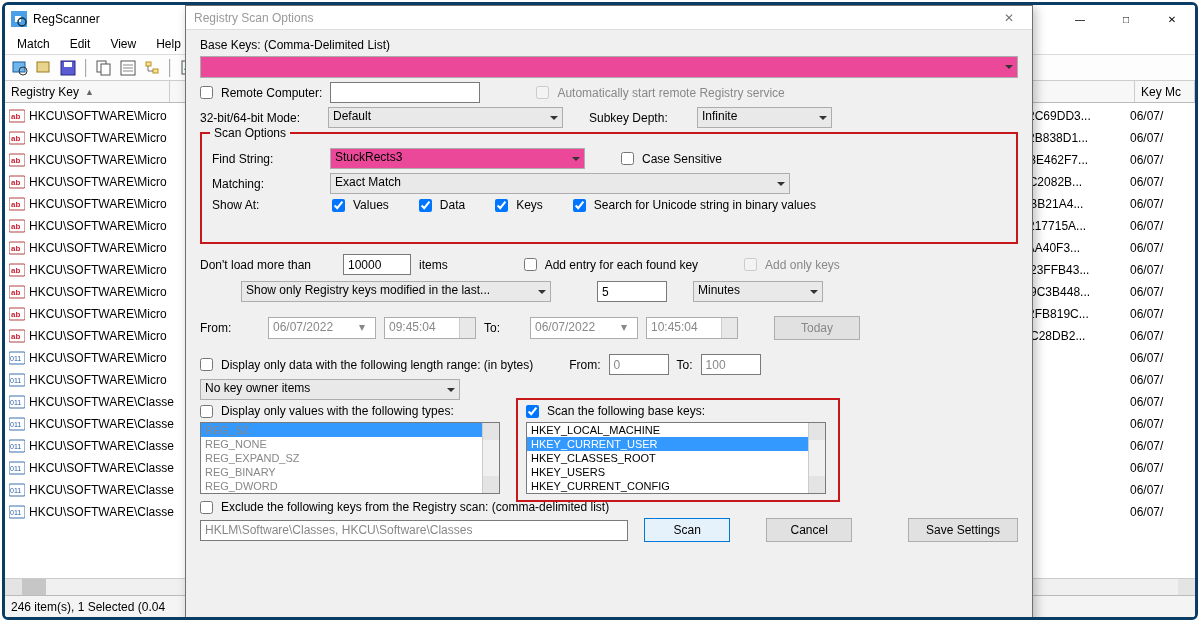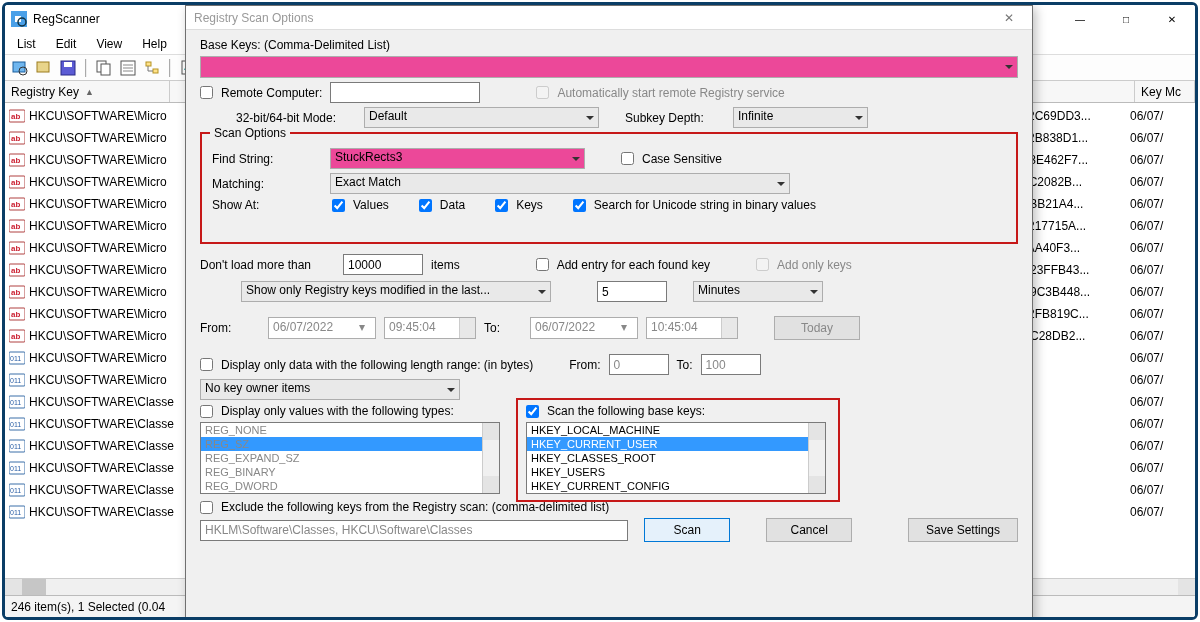--- a/index.html
+++ b/index.html
@@ -138,21 +138,21 @@
     position:absolute; right:0; top:0; bottom:0; width:17px; background:#f0f0f0;
     border-left:1px solid #ccc;
   }
   .listbox .scrollbar::before, .listbox .scrollbar::after {
     content:""; position:absolute; left:0; right:0; height:17px; background:#e4e4e4;
     display:flex;
   }
   .listbox .scrollbar::before { top:0; }
   .listbox .scrollbar::after { bottom:0; }
   .disabled-text { color:#888; }
-  .small-input { width:80px; }
+  .small-input { width:68px; }
   .date-input { width:108px; background:#fff; border:1px solid #adadad; height:22px; position:relative; padding:2px 16px 2px 4px; }
   .date-input.dis { color:#888; }
   .date-input .cal { position:absolute; right:2px; top:2px; width:14px; height:14px; }
   .spin { width:92px; border:1px solid #adadad; height:22px; position:relative; padding:2px 16px 2px 4px; background:#fff; }
   .spin.dis { color:#888; }
   .spin .ud { position:absolute; right:0; top:0; bottom:0; width:16px; background:#e8e8e8; border-left:1px solid #ccc; }
   .main-scroll {
     position:absolute; bottom:22px; left:0; right:0; height:17px; background:#f0f0f0;
     border-top:1px solid #ccc;
   }
@@ -184,21 +184,21 @@
         <svg width="16" height="16">
             <rect width="16" height="16" fill="#4aa0e8"></rect>
             <rect x="4" y="5" width="6" height="6" fill="#fff"></rect>
             <circle cx="11" cy="11" r="4" fill="none" stroke="#134" stroke-width="1.5"></circle>
           </svg>
       </span>
       <span class="title">RegScanner</span>
     </div>
 
     <div class="menubar">
-      <span>List</span>
+      <span>Match</span>
       <span>Edit</span>
       <span>View</span>
       <span>Help</span>
     </div>
 
     <div class="toolbar">
       <span class="tbtn">
           <svg width="16" height="16">
             <rect x="1" y="2" width="12" height="10" fill="#6fb6ef" stroke="#1b5e9d"></rect>
             <circle cx="11" cy="11" r="4" fill="none" stroke="#333"></circle>
@@ -548,21 +548,21 @@
         </label>
         <input type="text" style="width: 150px;">
         <span style="width:40px;"></span>
         <label class="chk disabled-text">
           <input type="checkbox" disabled="" style=""> 
             <span>Automatically start remote Registry service</span>
         </label>
       </div>
 
       <div class="form-row">
-        <span class="lbl" style="width:120px;margin-left:36px;">32-bit/64-bit Mode:</span>
+        <span class="lbl" style="width:120px;">32-bit/64-bit Mode:</span>
         <div class="combo" style="width:235px;">Default</div>
         <span style="width:10px;"></span>
         <span style="width:100px;">Subkey Depth:</span>
         <div class="combo" style="width:135px;">Infinite</div>
       </div>
 
       <div class="groupbox redbox" style="height:112px;">
         <span class="gtitle">Scan Options</span>
 
         <div class="form-row">
@@ -653,22 +653,22 @@
         <div class="combo" style="width:260px;">No key owner items</div>
       </div>
 
       <div class="form-row" style="align-items:flex-start; gap:26px; position:relative;">
         <div style="width:300px;">
           <label class="chk">
               <input type="checkbox" style="">
               <span>Display only values with the following types:</span>
             </label>
           <div class="listbox" style="margin-top:4px;" id="reg-types-listbox">
-            <div class="opt dis">REG_NONE</div>
-              <div class="opt dis sel">REG_SZ</div>
+            <div class="opt dis sel">REG_SZ</div>
+              <div class="opt dis">REG_NONE</div>
               <div class="opt dis">REG_EXPAND_SZ</div>
               <div class="opt dis">REG_BINARY</div>
               <div class="opt dis">REG_DWORD</div>
               <div class="scrollbar"></div>
           </div>
         </div>
         <div style="width:300px; position:relative;">
           <label class="chk">
               <input type="checkbox" checked="" style="">
               <span>Scan the following base keys:</span>

